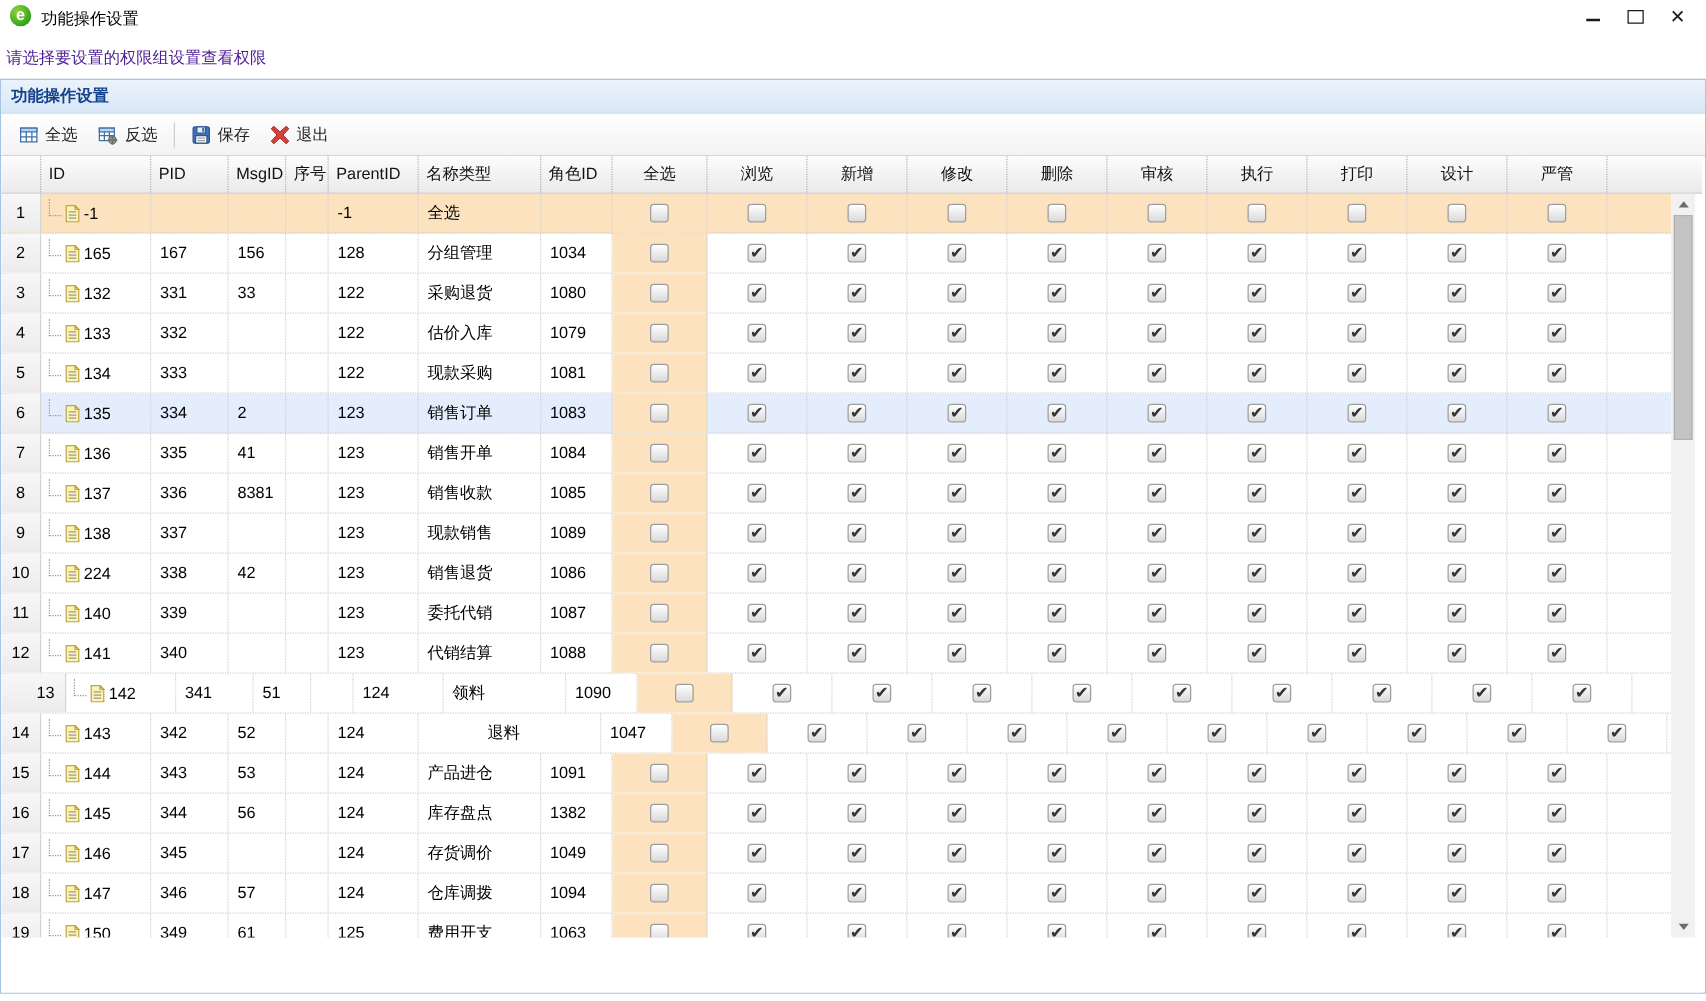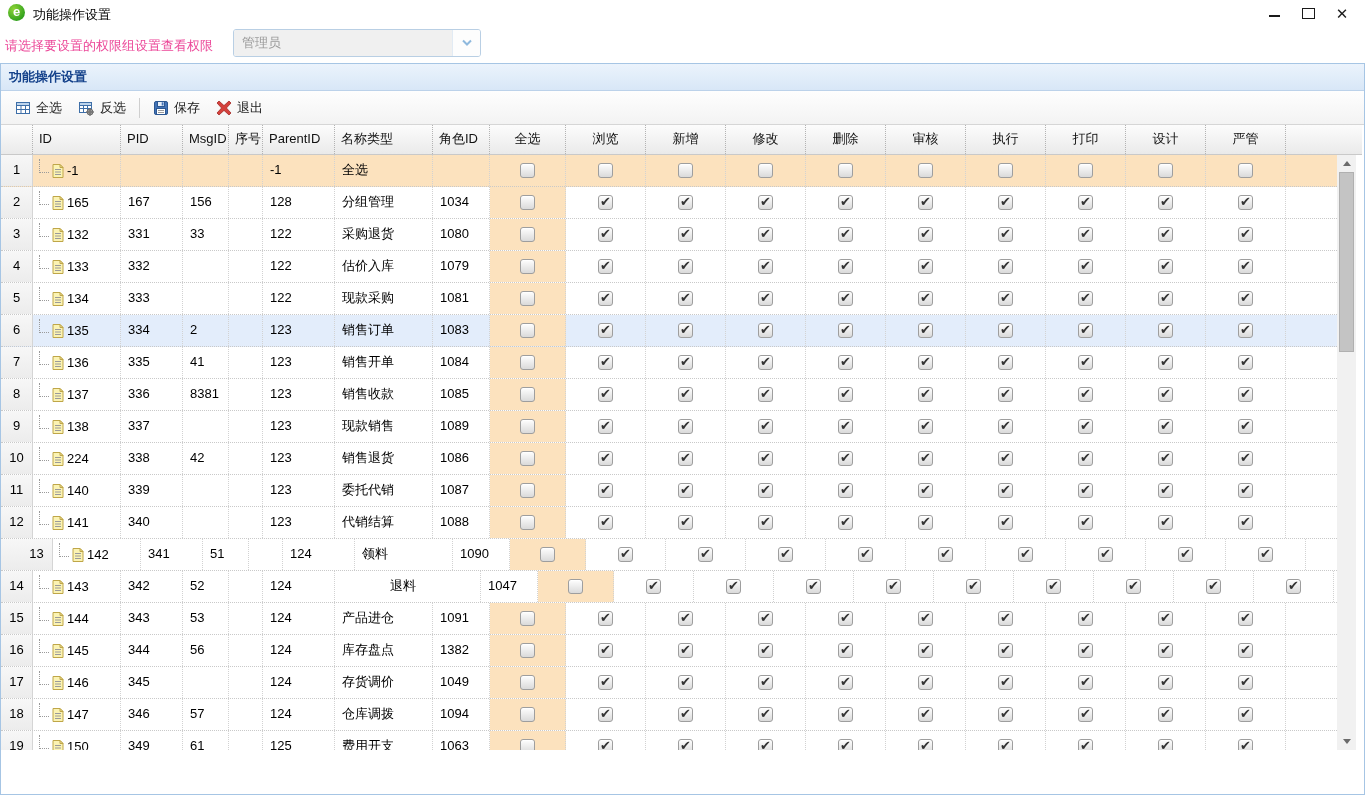--- a/index.html
+++ b/index.html
@@ -16,21 +16,21 @@
     color:#fff;font-weight:bold;font-size:13px;line-height:16px;text-align:center;
   }
   .title-text{position:absolute;left:33px;top:6px;font-size:13px;color:#000;}
   .win-controls{position:absolute;right:6px;top:0;height:26px;display:flex;align-items:center;}
   .win-btn{width:34px;height:24px;display:flex;align-items:center;justify-content:center;}
   .glyph-min{width:11px;height:0;border-top:2px solid #1a1a1a;margin-top:6px;}
   .glyph-max{width:11px;height:9px;border:1.6px solid #1a1a1a;background:#fff;}
   .glyph-close{font-size:15px;color:#1a1a1a;line-height:15px;font-weight:bold;}
   
   .filter-row{position:absolute;top:26px;left:0;width:100%;height:37px;background:#fff;}
-  .filter-label{position:absolute;left:5px;top:11px;font-size:13px;color:#ec4899;}
+  .filter-label{position:absolute;left:5px;top:11px;font-size:13px;color:#4c1d95;}
   .combo{
     position:absolute;left:233px;top:3px;width:248px;height:28px;box-sizing:border-box;
     border:1px solid #B9CFE4;border-radius:3px;display:flex;overflow:hidden;background:#fff;
   }
   .combo-input{
     flex:1;background:#F0F0F0;color:#9a9a9a;font-size:13px;line-height:26px;
     padding-left:8px;white-space:nowrap;overflow:hidden;
   }
   .combo-trigger{width:27px;background:#fdfdfd;display:flex;align-items:center;justify-content:center;border-left:1px solid #E2EBF4;}
   
@@ -108,28 +108,20 @@
         <span class="glyph-max"></span>
       </span>
     <span class="win-btn">
         <span class="glyph-close">✕</span>
       </span>
   </div>
 </div>
 
 <div class="filter-row">
   <span class="filter-label">请选择要设置的权限组设置查看权限</span>
-  <div class="combo">
-    <div class="combo-input">管理员</div>
-    <div class="combo-trigger">
-      <svg width="12" height="8">
-          <path d="M2 1.5 L6 5.5 L10 1.5" fill="none" stroke="#8FB9DE" stroke-width="2"></path>
-        </svg>
-    </div>
-  </div>
 </div>
 
 <div class="panel">
   <div class="panel-header">
     <span>功能操作设置</span>
   </div>
 
   <div class="toolbar">
     <span class="tbtn">
       <svg width="16" height="16">

